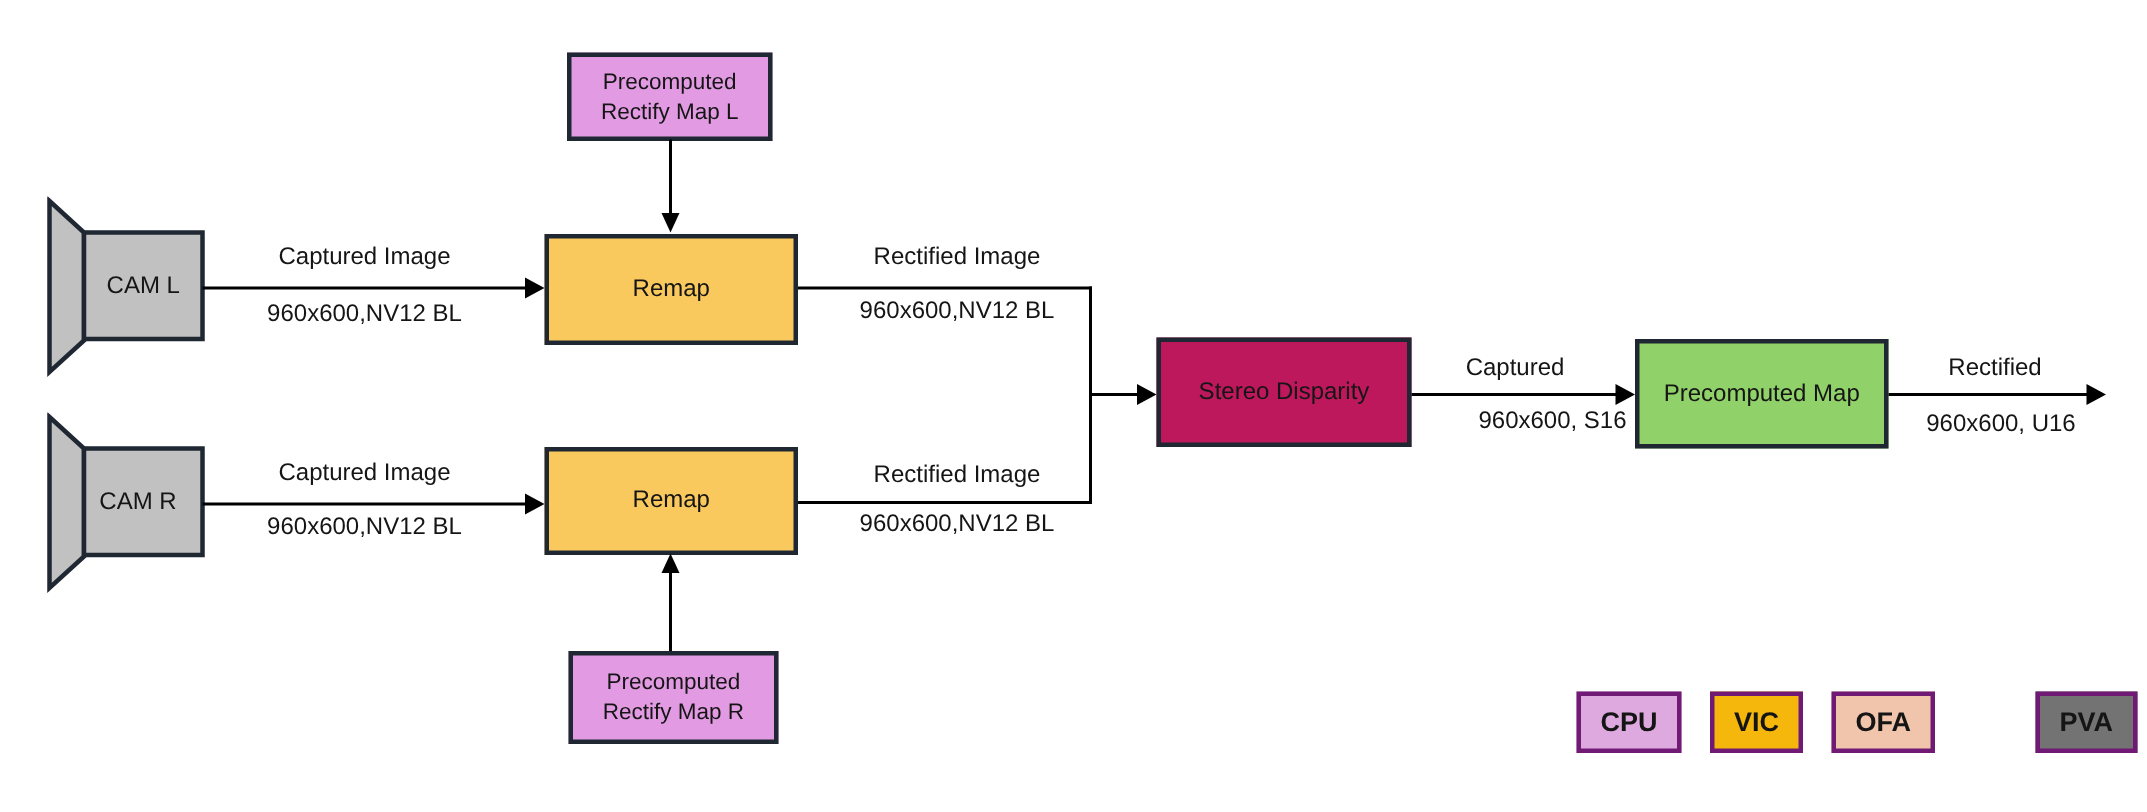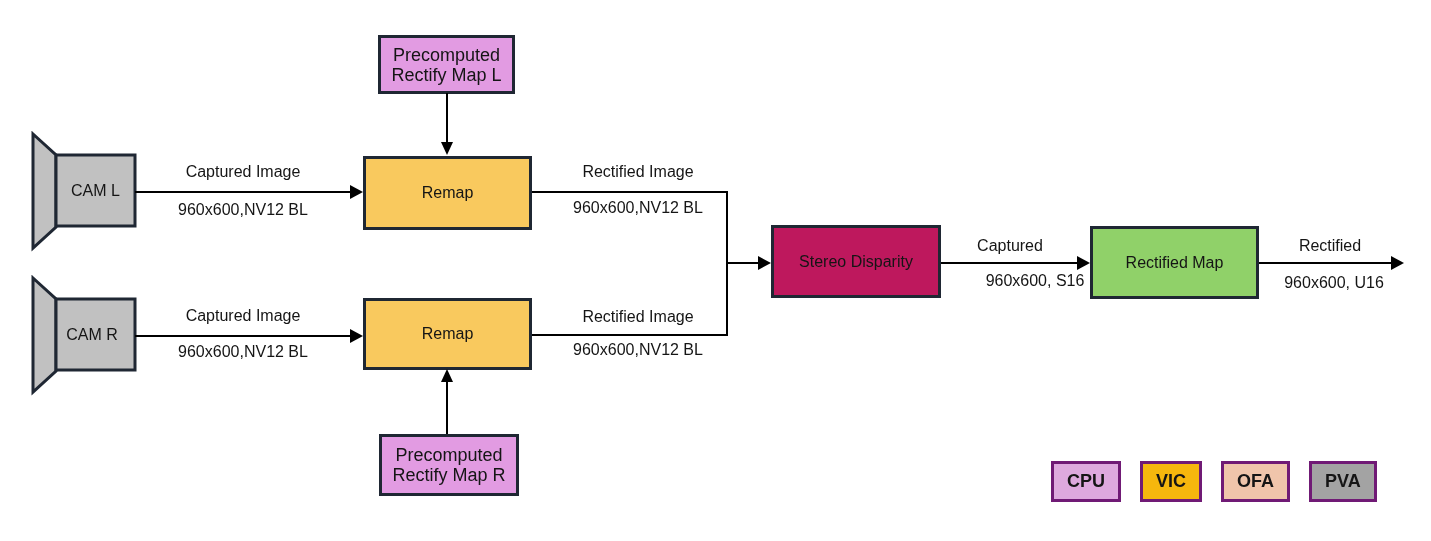--- a/index.html
+++ b/index.html
@@ -13,21 +13,21 @@
   }
   .node{
     position:absolute;
     border:3px solid #1f2733;
     box-sizing:border-box;
     display:flex;align-items:center;justify-content:center;
     text-align:center;
     font-size:16px;
     line-height:20px;
   }
-  .node.two-line{font-size:18px;}
+  .node.two-line{font-size:15px;}
   .edge-label{
     position:absolute;
     transform:translate(-50%,-50%);
     white-space:nowrap;
     font-size:16px;
   }
   .h-line{position:absolute;height:2px;background:#000;}
   .v-line{position:absolute;width:2px;background:#000;}
   .arrow-right{
     position:absolute;width:0;height:0;
@@ -103,21 +103,21 @@
 
   <div class="node" style="left: 363px; top: 298px; width: 169px; height: 72px; background-color: rgb(249, 201, 94);">
     <span>Remap</span>
   </div>
 
   <div class="node" style="left: 771px; top: 225px; width: 170px; height: 73px; background-color: #be185d;">
     <span>Stereo Disparity</span>
   </div>
 
   <div class="node" style="left: 1090px; top: 226px; width: 169px; height: 73px; background-color: rgb(144, 209, 105);">
-    <span>Rectified Map</span>
+    <span>Precomputed Map</span>
   </div>
 
   <div class="h-line" style="left:135px;top:191px;width:217px;"></div>
   <div class="arrow-right" style="left:350px;top:185px;"></div>
   <div class="edge-label" style="left:243px;top:172px;">Captured Image</div>
   <div class="edge-label" style="left:243px;top:210px;">960x600,NV12 BL</div>
 
   <div class="h-line" style="left:135px;top:335px;width:217px;"></div>
   <div class="arrow-right" style="left:350px;top:329px;"></div>
   <div class="edge-label" style="left:243px;top:316px;">Captured Image</div>
@@ -154,18 +154,18 @@
   <div class="legend">
     <div class="legend-box" style="background-color: rgb(222, 169, 222);">
       <span>CPU</span>
     </div>
     <div class="legend-box" style="background-color: rgb(246, 183, 13);">
       <span>VIC</span>
     </div>
     <div class="legend-box" style="background-color: rgb(240, 197, 171);">
       <span>OFA</span>
     </div>
-    <div class="legend-box" style="background-color: #a3a3a3;">
+    <div class="legend-box" style="background-color: #737373; margin-left: 48px;">
       <span>PVA</span>
     </div>
   </div>
 
 </div>
 
 </body></html>

